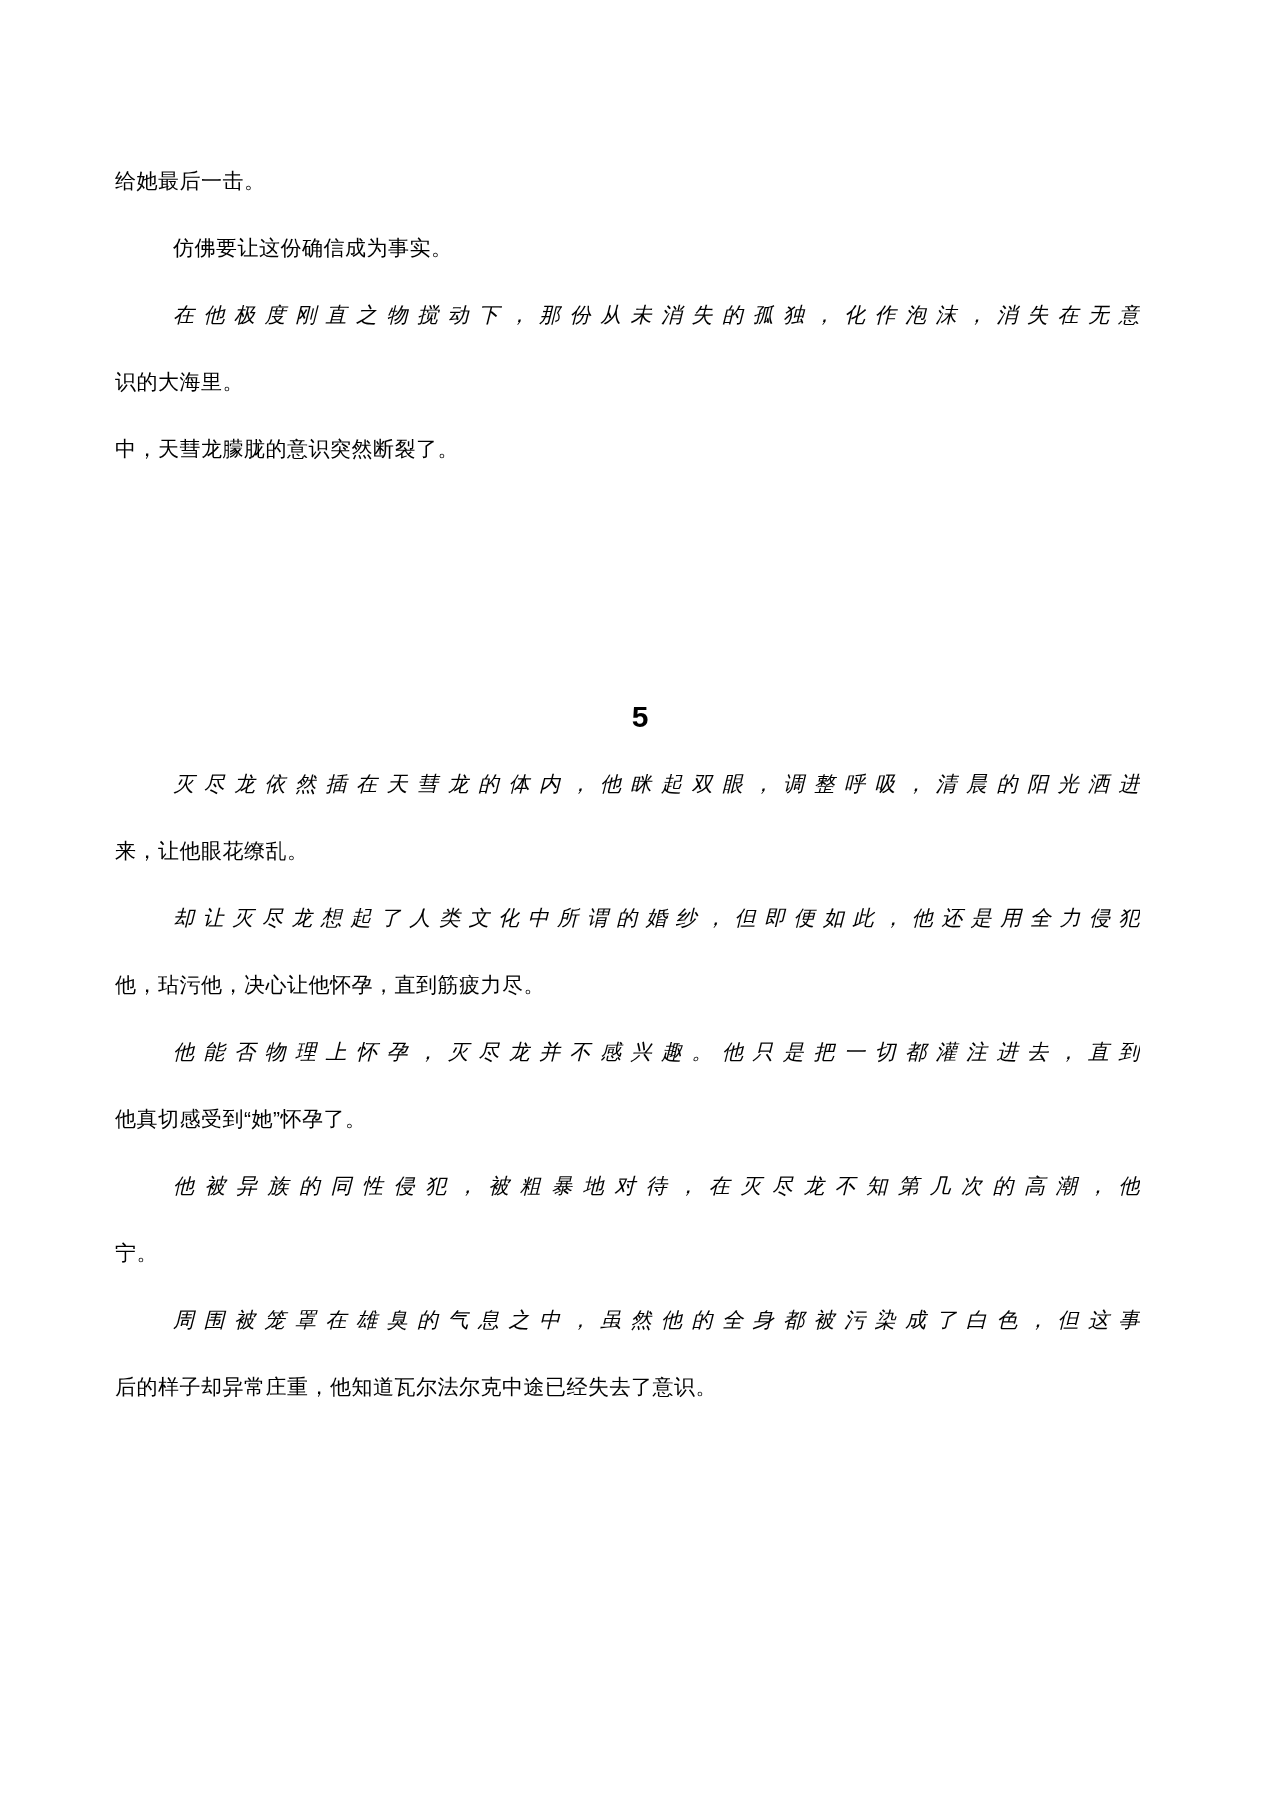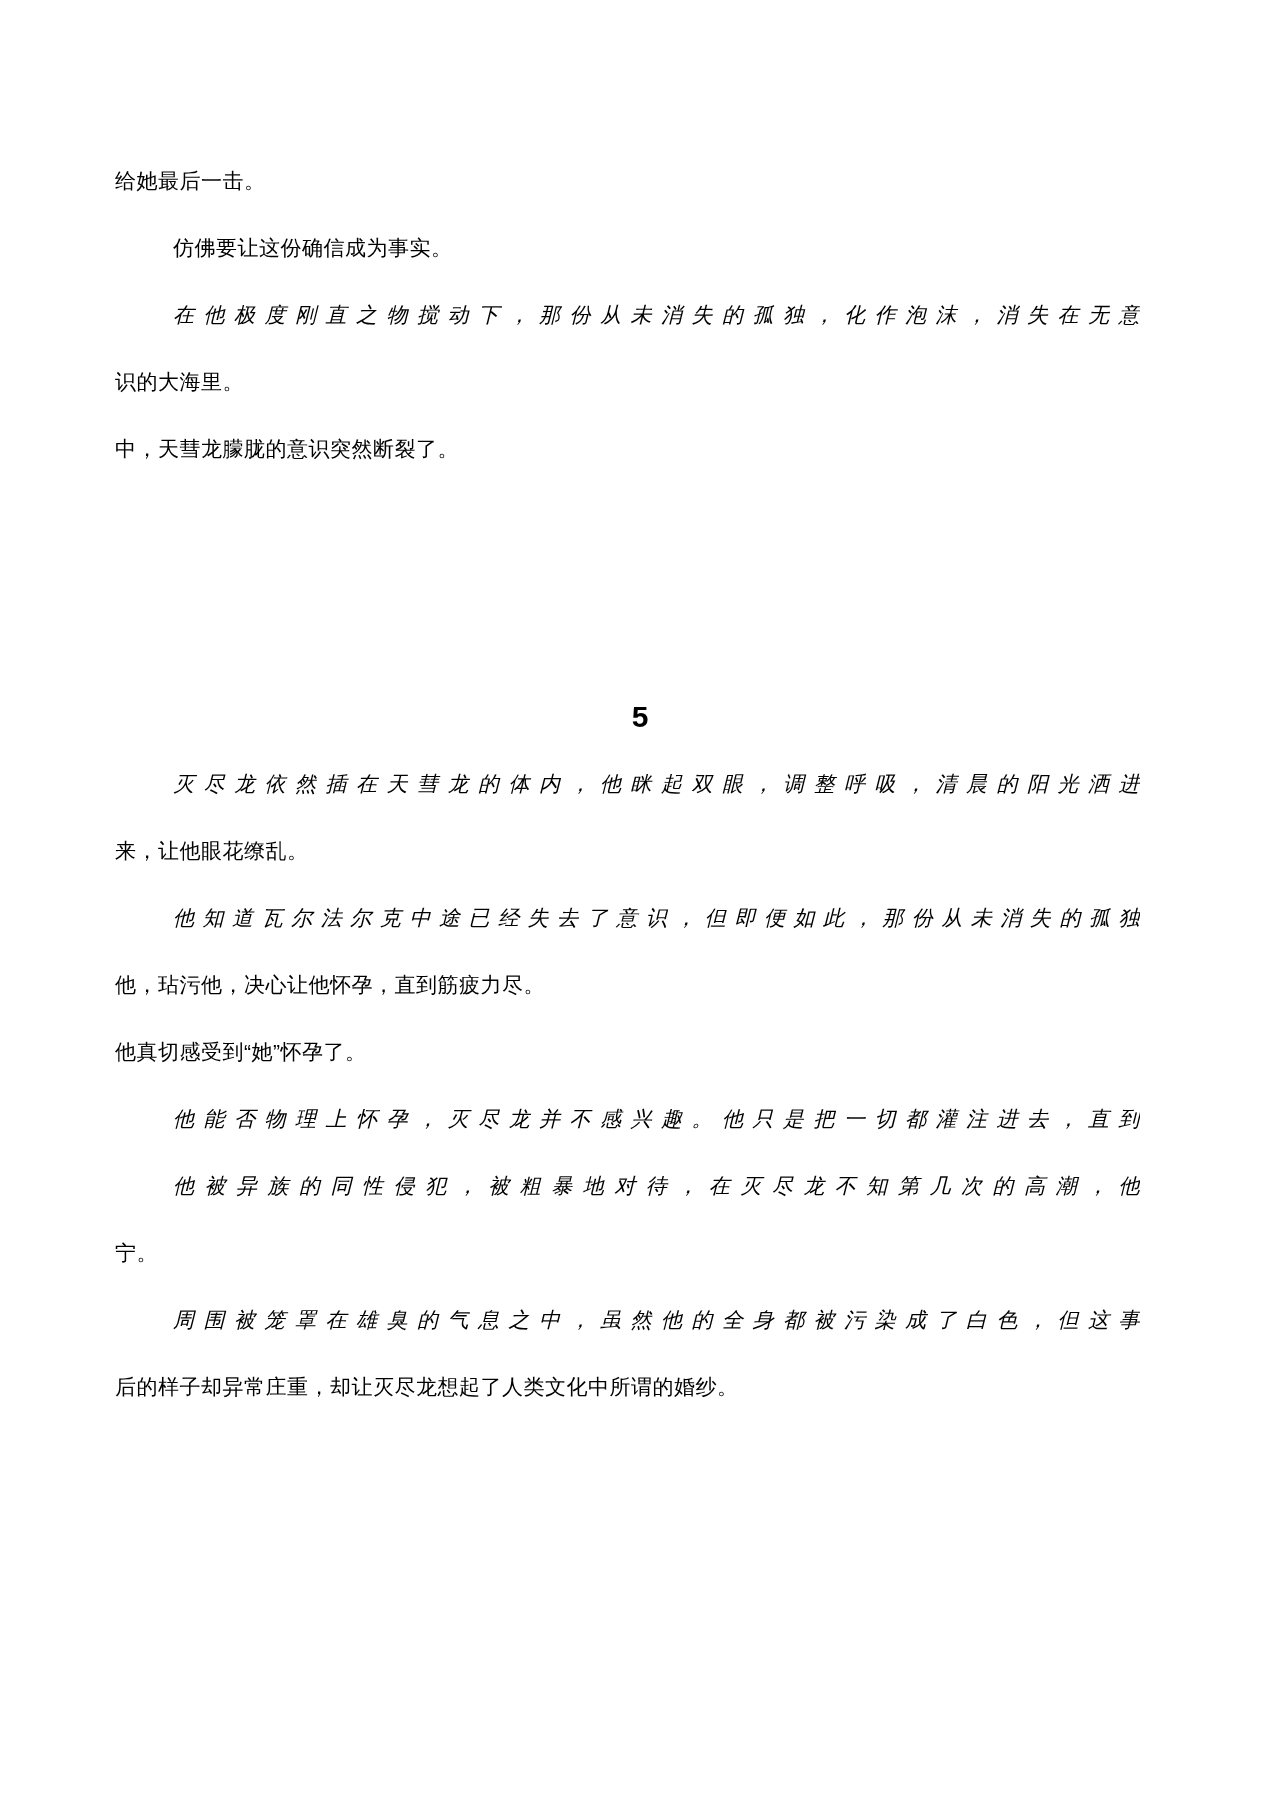--- a/index.html
+++ b/index.html
@@ -57,22 +57,22 @@
   <div class="line indent fill">在他极度刚直之物搅动下，那份从未消失的孤独，化作泡沫，消失在无意</div>
   <div class="line">识的大海里。</div>
   <div class="line">中，天彗龙朦胧的意识突然断裂了。</div>
 
   <div class="blank-gap"></div>
 
   <div class="heading-line">5</div>
 
   <div class="line indent fill">灭尽龙依然插在天彗龙的体内，他眯起双眼，调整呼吸，清晨的阳光洒进</div>
   <div class="line">来，让他眼花缭乱。</div>
-  <div class="line indent fill">他知道瓦尔法尔克中途已经失去了意识，但即便如此，那份从未消失的孤独</div>
+  <div class="line indent fill">却让灭尽龙想起了人类文化中所谓的婚纱，但即便如此，他还是用全力侵犯</div>
   <div class="line">他，玷污他，决心让他怀孕，直到筋疲力尽。</div>
+  <div class="line indent fill">他能否物理上怀孕，灭尽龙并不感兴趣。他只是把一切都灌注进去，直到</div>
   <div class="line">他真切感受到“她”怀孕了。</div>
-  <div class="line indent fill">他能否物理上怀孕，灭尽龙并不感兴趣。他只是把一切都灌注进去，直到</div>
   <div class="line indent fill">他被异族的同性侵犯，被粗暴地对待，在灭尽龙不知第几次的高潮，他</div>
   <div class="line">宁。</div>
   <div class="line indent fill">周围被笼罩在雄臭的气息之中，虽然他的全身都被污染成了白色，但这事</div>
-  <div class="line">后的样子却异常庄重，却让灭尽龙想起了人类文化中所谓的婚纱。</div>
+  <div class="line">后的样子却异常庄重，他知道瓦尔法尔克中途已经失去了意识。</div>
 
 </div>
 
 </body></html>

